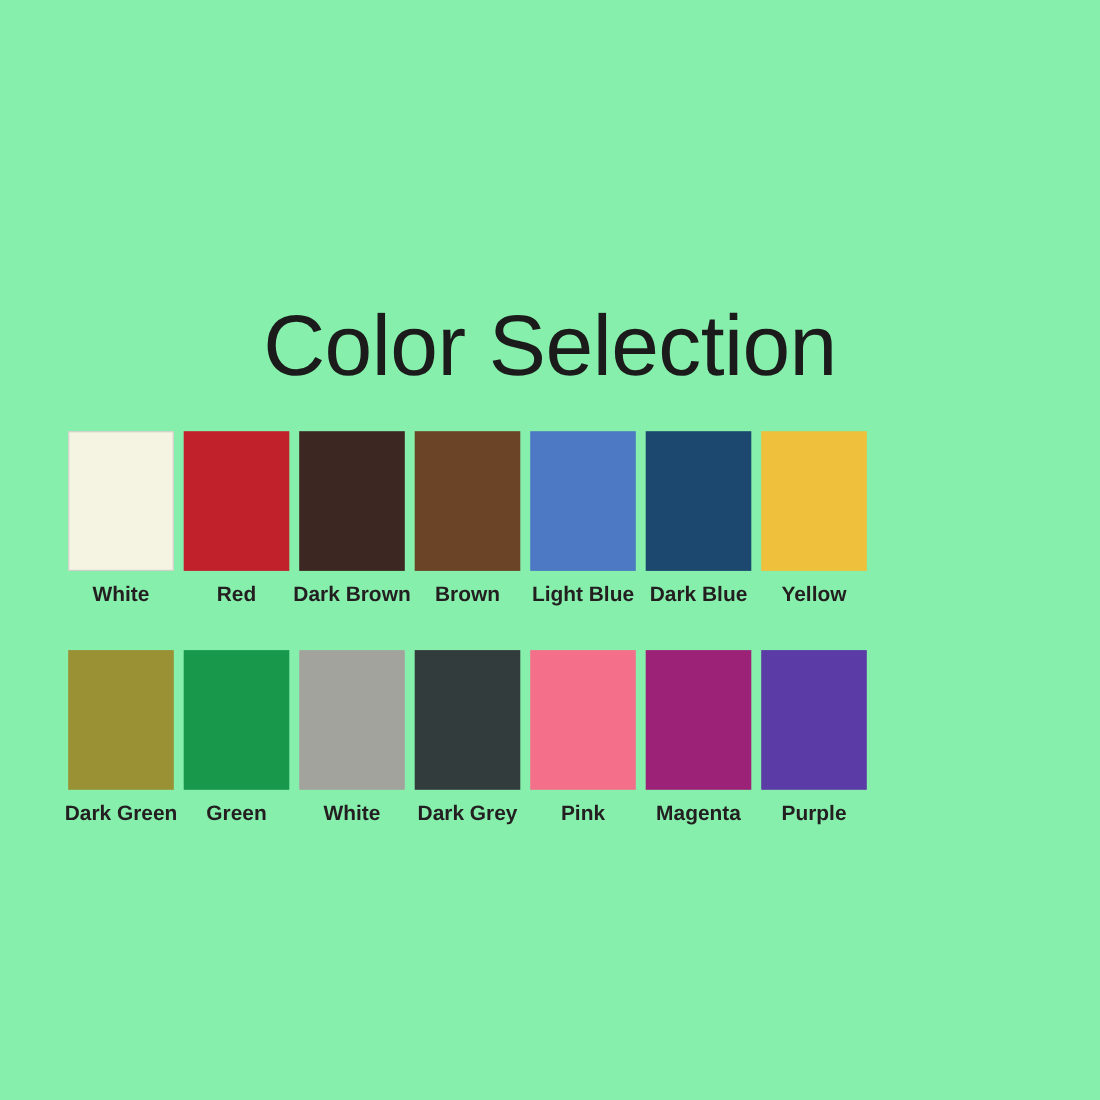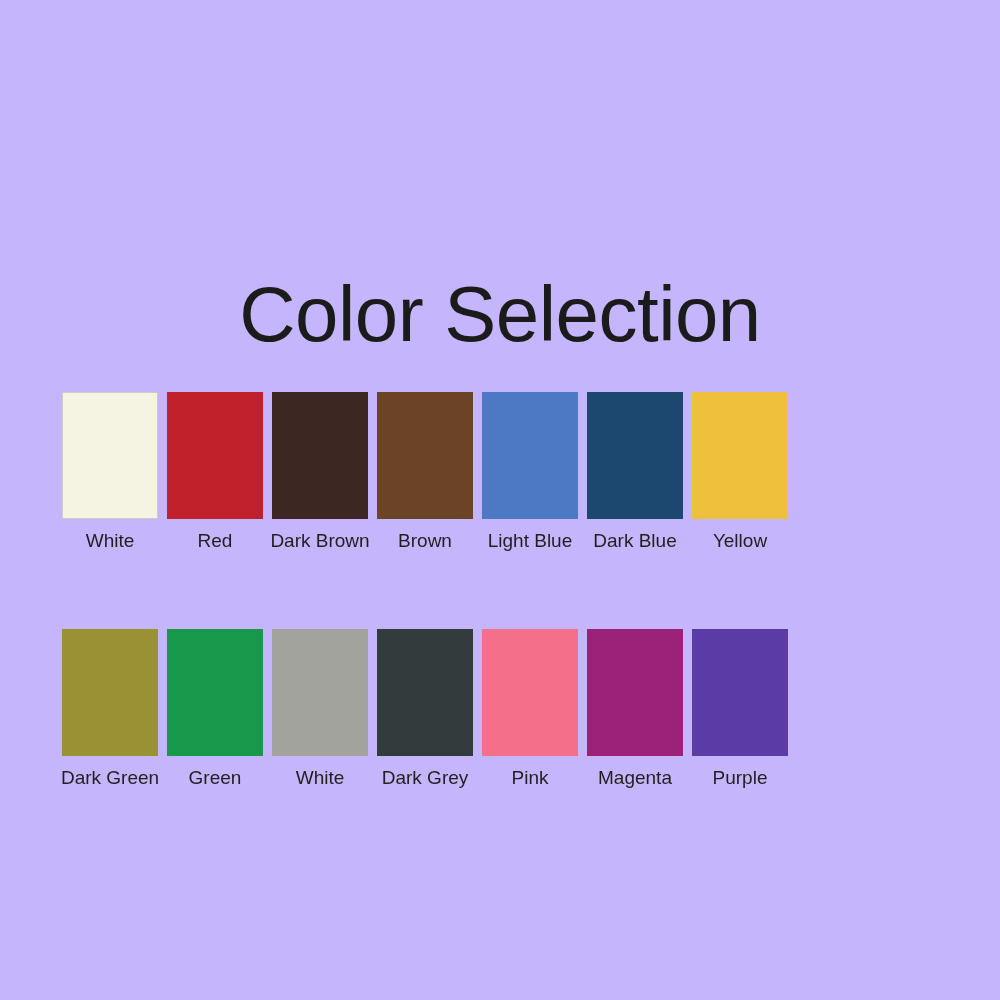--- a/index.html
+++ b/index.html
@@ -14,21 +14,21 @@
     font-family: "Liberation Sans", "DejaVu Sans", sans-serif;
     overflow: hidden;
     position: relative;
   }
 
   .page {
     position: absolute;
     inset: 0;
     width: 1000px;
     height: 1000px;
-    background: #c4b5fd;
+    background: #86efac;
   }
 
   
   .title-wrap {
     position: absolute;
     top: 222px;
     left: 0;
     width: 1000px;
     text-align: center;
   }
@@ -52,21 +52,21 @@
   }
 
   .swatch-row {
     display: flex;
     flex-direction: row;
     align-items: flex-start;
     justify-content: flex-start;
     gap: 9px;
   }
   .swatch-row.row-2 {
-    margin-top: 76px;
+    margin-top: 38px;
   }
 
   .swatch-cell {
     width: 96px;
     display: flex;
     flex-direction: column;
     align-items: center;
   }
 
   .swatch-chip {
@@ -76,21 +76,21 @@
     box-sizing: border-box;
   }
   .swatch-chip.bordered {
     border: 1px solid #cdcdc6;
   }
 
   .swatch-label {
     margin-top: 11px;
     font-family: "Liberation Sans", "DejaVu Sans", sans-serif;
     font-size: 19px;
-    font-weight: 400;
+    font-weight: 700;
     color: #231f20;
     line-height: 1.2;
     text-align: center;
     white-space: nowrap;
   }
 </style>
 </head>
 <body>
 
 <div class="page">

